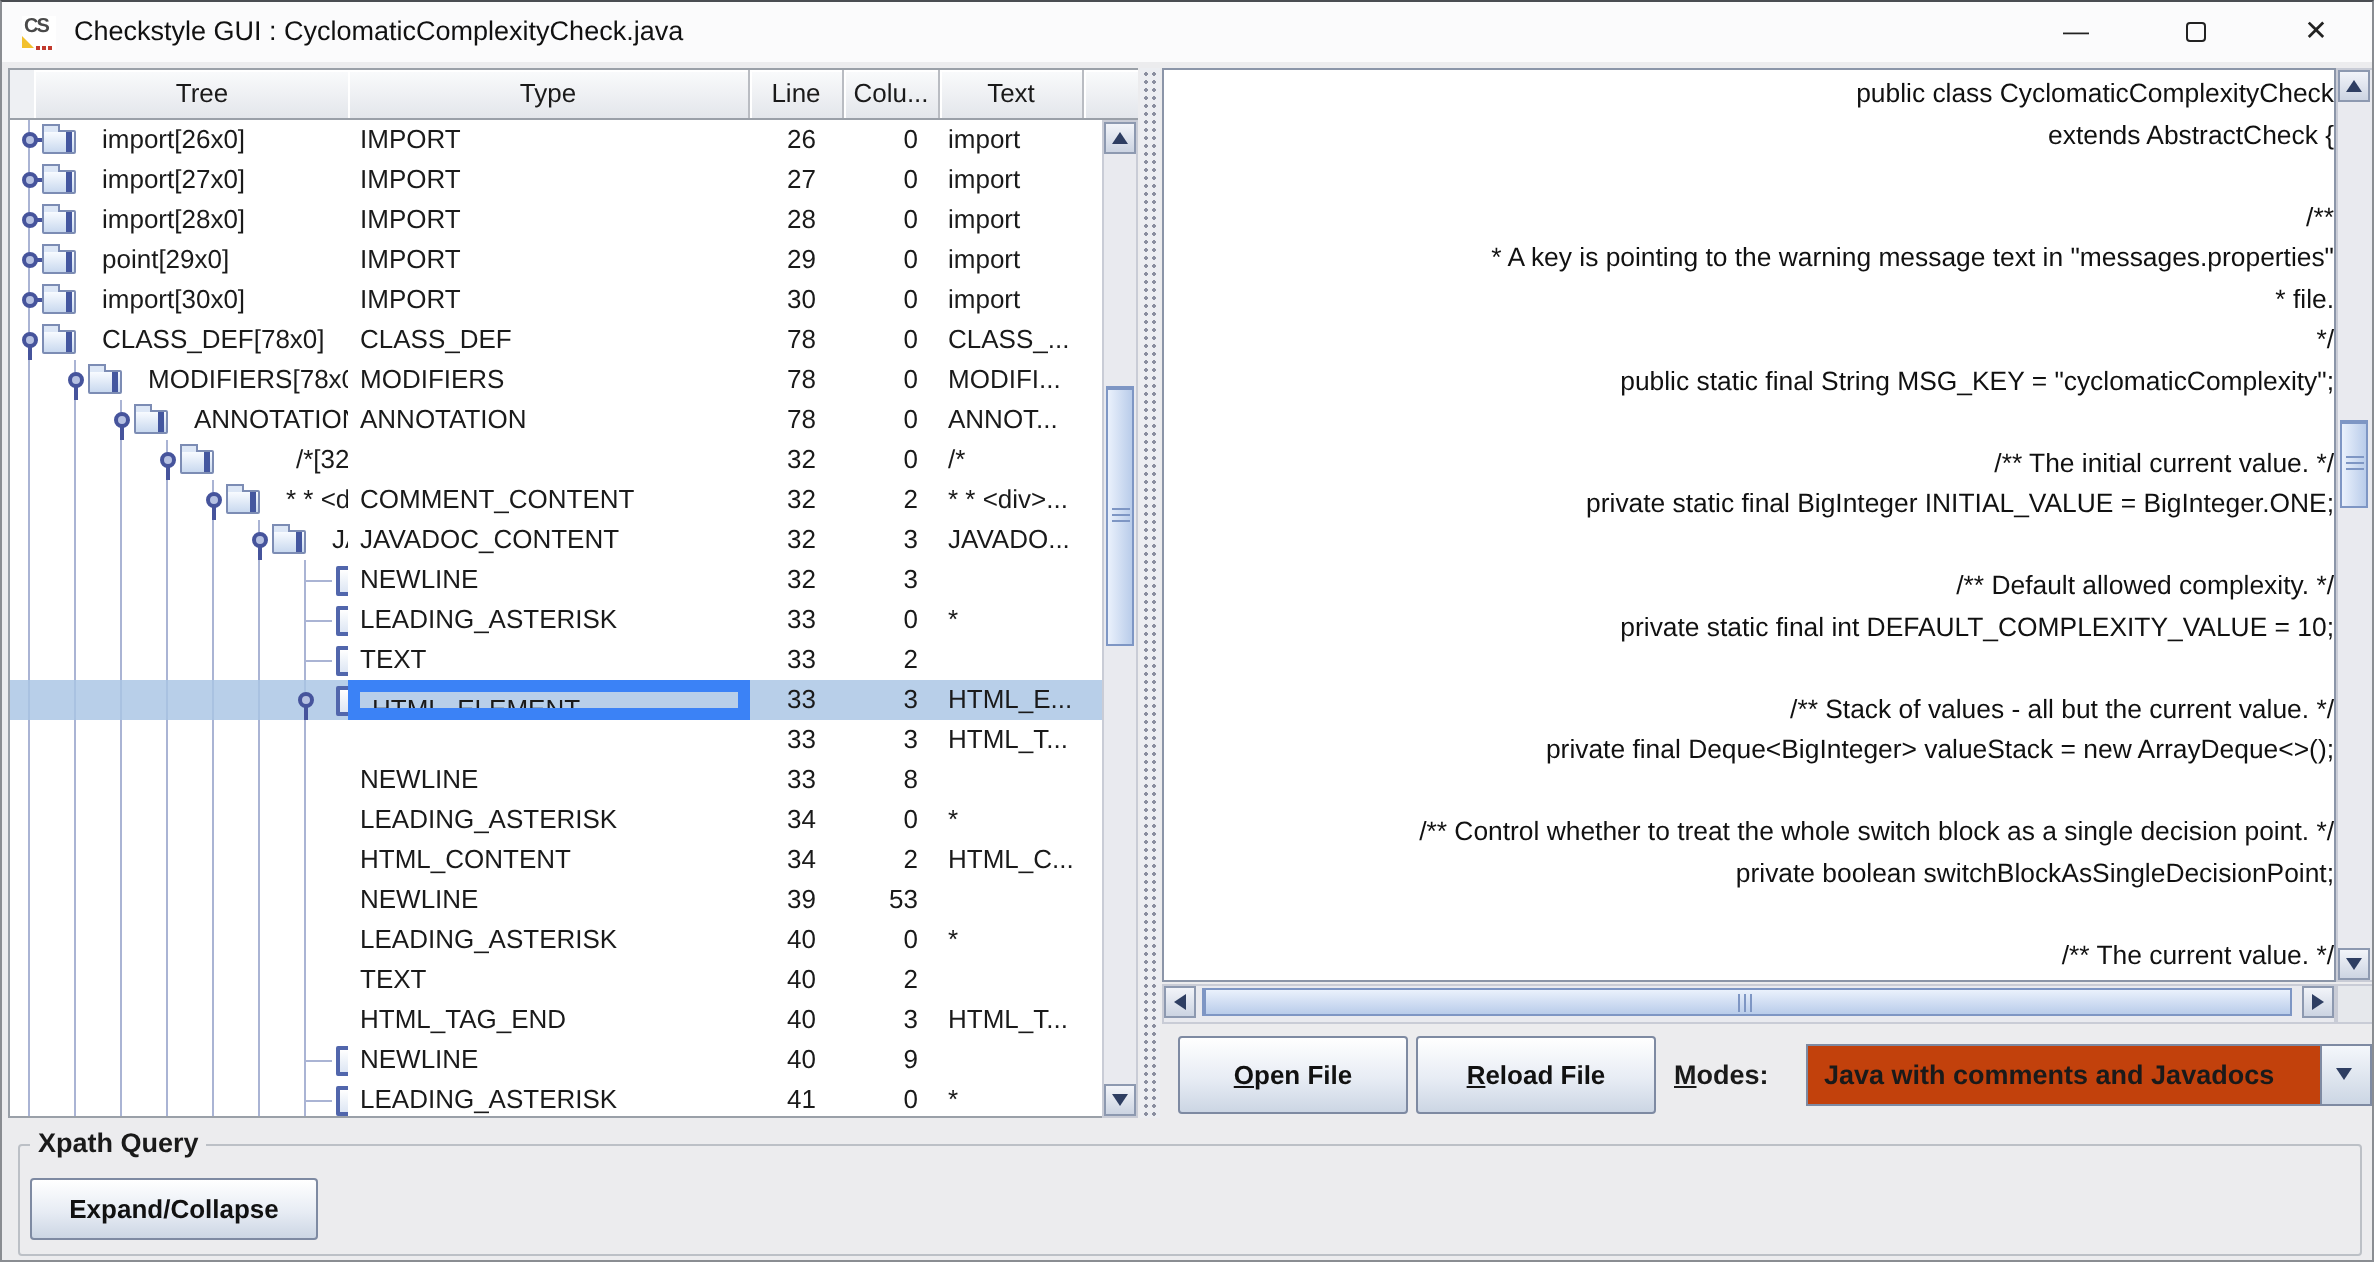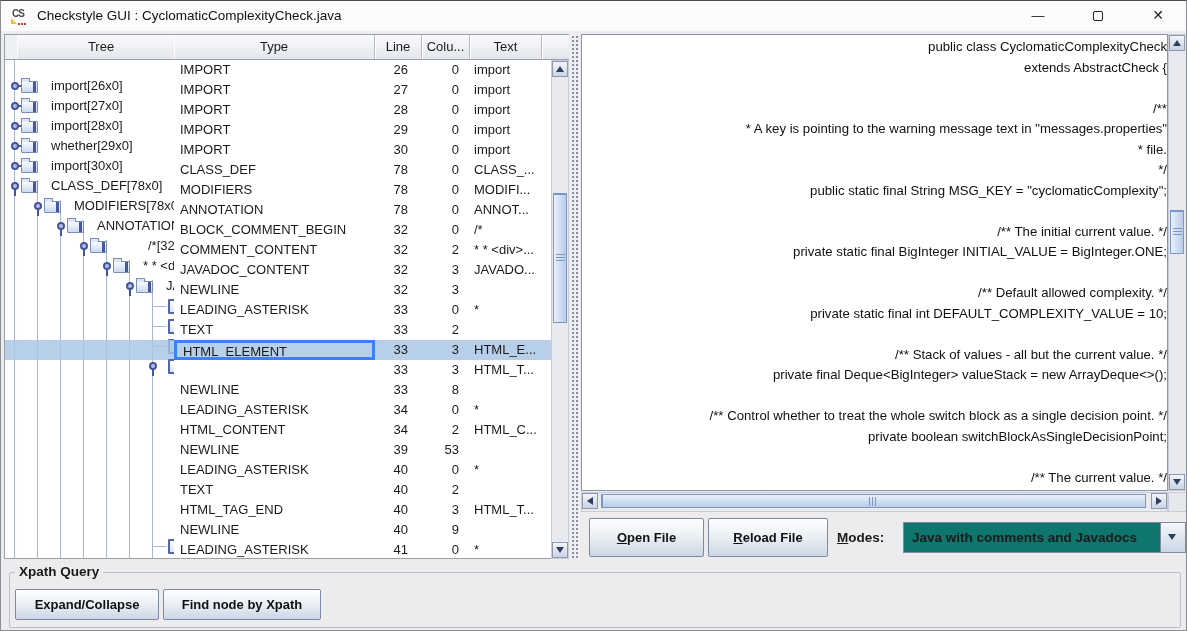--- a/index.html
+++ b/index.html
@@ -24,32 +24,32 @@
   
   .treepanel{position:absolute;left:3px;top:33px;width:565px;height:525px;background:#fff;border:1px solid #9aa0a8;}
   .thead{position:absolute;left:0;top:0;right:0;height:25px;border-bottom:1px solid #9aa0a8;background:#eef0f3;}
   .hcell{position:absolute;top:0;height:24px;line-height:24px;text-align:center;
     background:linear-gradient(180deg,#fafbfc,#e3e6eb);border-right:1px solid #b9bcc2;
     box-shadow:inset 1px 1px 0 #fff;overflow:hidden;white-space:nowrap;}
   .tbody{position:absolute;left:0;top:25px;right:0;bottom:0;overflow:hidden;background:#fff;}
   .tguide{position:absolute;width:1px;bottom:0;background:#aab4d4;}
   .trow{position:absolute;left:0;width:547px;height:20px;}
   .trow.sel{background:rgba(168,196,228,0.82);}
-  .treecell{position:absolute;left:0;top:16px;width:169px;height:20px;overflow:hidden;}
+  .treecell{position:absolute;left:0;top:0;width:169px;height:20px;overflow:hidden;}
   .tlabel{position:absolute;top:0;height:20px;line-height:20px;white-space:nowrap;}
   .dash{position:absolute;top:10px;left:147px;width:14px;height:1px;background:#aab4d4;}
   .knob{position:absolute;top:6px;width:8px;height:8px;border:2px solid #46549c;border-radius:50%;background:#b6c1e2;}
   .knob.c::after{content:"";position:absolute;left:5px;top:1px;width:8px;height:2px;background:#46549c;}
   .knob.e::after{content:"";position:absolute;left:1px;top:5px;width:2px;height:8px;background:#46549c;}
   .icon-folder{position:absolute;top:5px;width:17px;height:12px;background:linear-gradient(180deg,#f8fbff,#c9d9ef);border:1px solid #7c8cb4;border-radius:1px;}
   .icon-folder::before{content:"";position:absolute;left:-1px;top:-4px;width:7px;height:3px;background:#dde7f6;border:1px solid #7c8cb4;border-bottom:none;}
   .icon-folder::after{content:"";position:absolute;right:1px;top:0;bottom:0;width:3px;background:#44579f;}
   .icon-doc{position:absolute;top:3px;width:12px;height:15px;background:linear-gradient(180deg,#ffffff,#dde6f4);border:2px solid #5166ac;border-radius:1px;}
   .cell-type{position:absolute;left:169px;top:0;width:201px;height:20px;line-height:20px;padding-left:6px;white-space:nowrap;overflow:hidden;}
-  .cell-type.focus{border:3px solid #3b82f6;line-height:18px;}
+  .cell-type.focus{border:6px solid #3b82f6;line-height:18px;}
   .cell-line{position:absolute;left:370px;top:0;width:47px;height:20px;line-height:20px;text-align:right;padding-right:14px;}
   .cell-colu{position:absolute;left:417px;top:0;width:48px;height:20px;line-height:20px;text-align:right;padding-right:11px;}
   .cell-text{position:absolute;left:465px;top:0;width:80px;height:20px;line-height:20px;padding-left:4px;white-space:nowrap;overflow:hidden;}
   
   .sbtrack{position:absolute;background:#e9eaef;border:1px solid #c9ccd6;}
   .sbtn{position:absolute;width:16px;height:16px;background:linear-gradient(180deg,#f2f4f9,#ccd4e2);border:1px solid #8d99b0;}
   .tri{position:absolute;width:0;height:0;}
   .tri-up{left:3px;top:4px;border-left:4px solid transparent;border-right:4px solid transparent;border-bottom:6px solid #2e3e62;}
   .tri-down{left:3px;top:4px;border-left:4px solid transparent;border-right:4px solid transparent;border-top:6px solid #2e3e62;}
   .tri-left{left:4px;top:3px;border-top:4px solid transparent;border-bottom:4px solid transparent;border-right:6px solid #2e3e62;}
@@ -69,21 +69,21 @@
   .vsb-right{left:1167px;top:33px;width:19px;height:457px;}
   .hsb{left:580px;top:491px;width:587px;height:20px;}
   .corner{position:absolute;left:1167px;top:491px;width:19px;height:20px;background:#e6e8ec;border:1px solid #c9ccd6;}
   
   .mbtn{position:absolute;background:linear-gradient(180deg,#ffffff,#e7ecf4 55%,#ccd6e4);
     border:1px solid #7e8aa2;border-radius:2px;font-weight:bold;font-size:13px;color:#111;
     text-align:center;}
   .mbtn .inner{display:block;line-height:37px;}
   .mn{text-decoration:underline;}
   .modeslabel{position:absolute;left:836px;top:517px;height:39px;line-height:39px;font-weight:bold;font-size:13.5px;}
-  .combo{position:absolute;left:902px;top:521px;width:283px;height:31px;background:#0f766e;border:1px solid #7e8aa2;}
+  .combo{position:absolute;left:902px;top:521px;width:283px;height:31px;background:#c2410c;border:1px solid #7e8aa2;}
   .combo .val{position:absolute;left:8px;top:0;right:30px;line-height:29px;font-weight:bold;font-size:13.5px;white-space:nowrap;overflow:hidden;}
   .combo .arrowbtn{position:absolute;right:0;top:0;width:25px;height:29px;border-left:1px solid #7e8aa2;
     background:linear-gradient(180deg,#f4f7fb,#ccd6e4);}
   .combo .arrowbtn .tri-down{left:7px;top:11px;}
   
   .group{position:absolute;left:8px;top:571px;width:1172px;height:56px;border:1px solid #bcc0c6;border-radius:2px;}
   .grouptitle{position:absolute;left:14px;top:563px;padding:0 4px;background:#ececee;font-weight:bold;font-size:13.5px;height:16px;line-height:16px;}
 </style>
 </head>
 <body>
@@ -149,21 +149,21 @@
           </div>
           <div class="cell-type">IMPORT</div>
           <div class="cell-line">28</div>
           <div class="cell-colu">0</div>
           <div class="cell-text">import</div>
         </div>
         <div class="trow" style="top: 60px;">
           <div class="treecell">
             <div class="knob c" style="left: 6px;"></div>
             <div class="icon-folder" style="left: 16px;"></div>
-            <div class="tlabel" style="left: 46px;">whether[29x0]</div>
+            <div class="tlabel" style="left: 46px;">point[29x0]</div>
           </div>
           <div class="cell-type">IMPORT</div>
           <div class="cell-line">29</div>
           <div class="cell-colu">0</div>
           <div class="cell-text">import</div>
         </div>
         <div class="trow" style="top: 80px;">
           <div class="treecell">
             <div class="knob c" style="left: 6px;"></div>
             <div class="icon-folder" style="left: 16px;"></div>
@@ -206,21 +206,20 @@
           <div class="cell-line">78</div>
           <div class="cell-colu">0</div>
           <div class="cell-text">ANNOT...</div>
         </div>
         <div class="trow" style="top: 160px;">
           <div class="treecell">
             <div class="knob e" style="left: 75px;"></div>
             <div class="icon-folder" style="left: 85px;"></div>
             <div class="tlabel" style="left: 115px; margin-left: 28px;">/*[32x0]</div>
           </div>
-          <div class="cell-type">BLOCK_COMMENT_BEGIN</div>
           <div class="cell-line">32</div>
           <div class="cell-colu">0</div>
           <div class="cell-text">/*</div>
         </div>
         <div class="trow" style="top: 180px;">
           <div class="treecell">
             <div class="knob e" style="left: 98px;"></div>
             <div class="icon-folder" style="left: 108px;"></div>
             <div class="tlabel" style="left: 138px;">* * &lt;div&gt;</div>
           </div>
@@ -435,17 +434,14 @@
     <span class="arrowbtn">
         <span class="tri tri-down"></span>
       </span>
   </div>
 
   <div class="group"></div>
   <div class="grouptitle">Xpath Query</div>
   <div class="mbtn" style="left:14px;top:588px;width:144px;height:31px;">
     <span class="inner" style="line-height:29px;">Expand/Collapse</span>
   </div>
-  <div class="mbtn" style="left:162px;top:588px;width:158px;height:31px;">
-    <span class="inner" style="line-height:29px;">Find node by Xpath</span>
-  </div>
 
 </div>
 
 </body></html>

